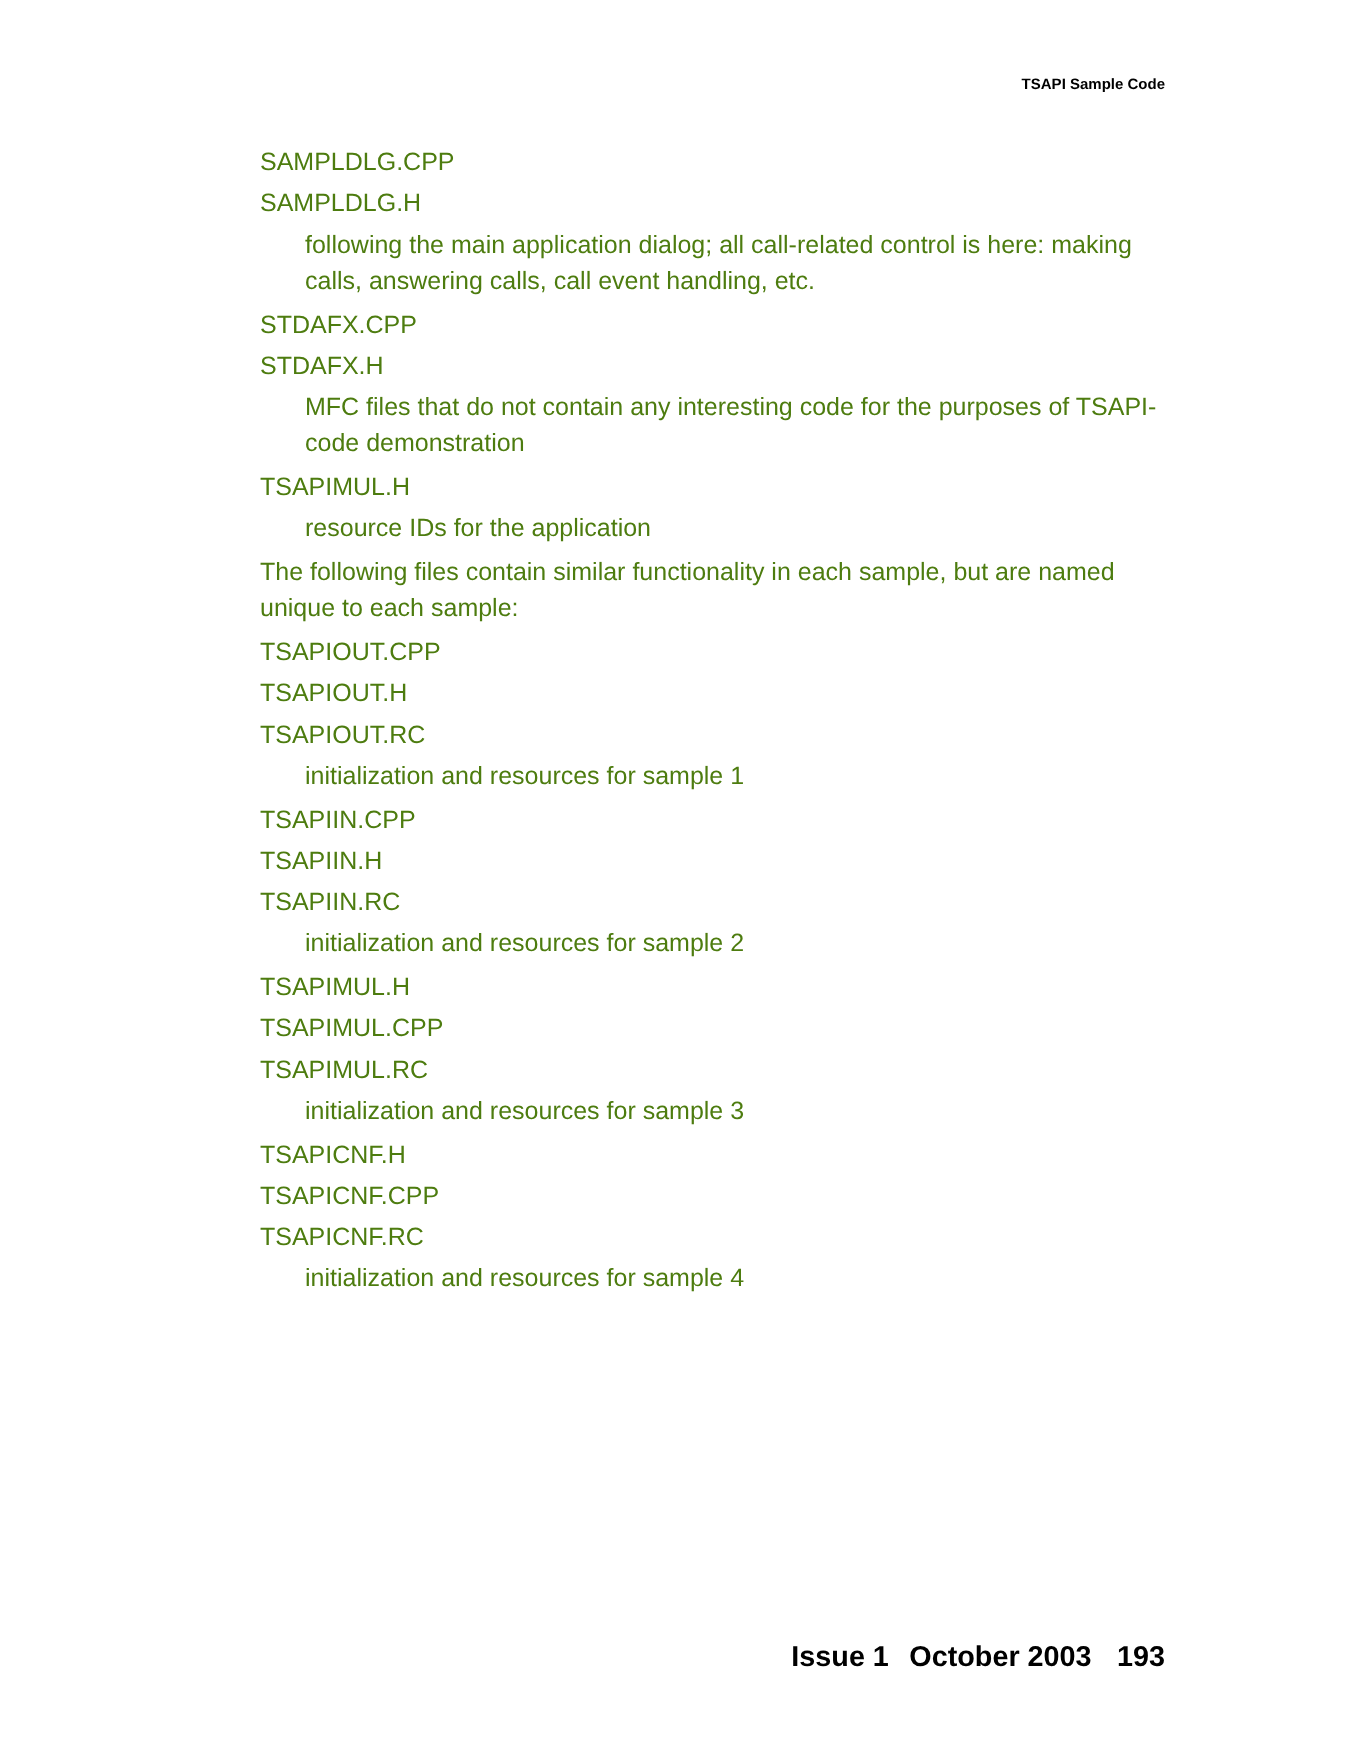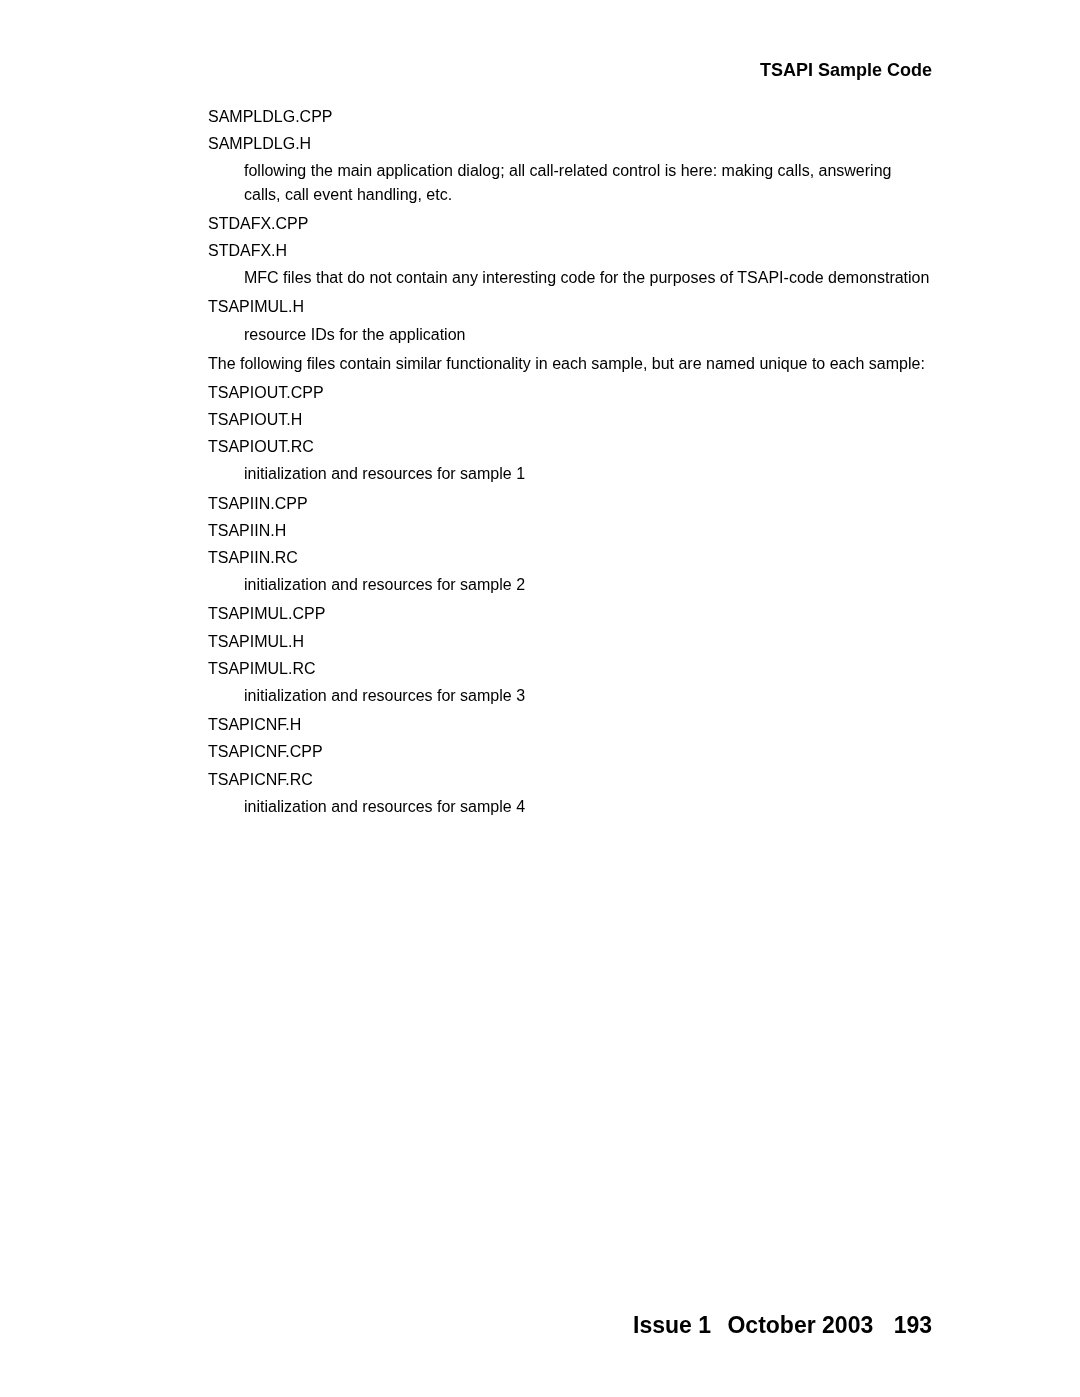--- a/index.html
+++ b/index.html
@@ -16,29 +16,29 @@
     }
     .page {
       width: 100%;
       height: 100%;
       padding: 60px 148px 60px 148px;
       position: relative;
     }
     .header {
       text-align: right;
       font-weight: bold;
-      font-size: 18px;
-      margin-bottom: 24px;
+      font-size: 12px;
+      margin-bottom: 42px;
       padding-right: 0;
     }
     .content {
       padding-left: 60px;
-      font-size: 16px;
+      font-size: 20px;
       line-height: 1.45;
-      color: #000000;
+      color: #4d7c0f;
     }
     .term {
       margin-top: 4px;
       margin-bottom: 4px;
     }
     .desc {
       padding-left: 36px;
       margin-bottom: 6px;
       margin-top: 2px;
     }
@@ -80,22 +80,22 @@
     <div class="desc">resource IDs for the application</div>
     <div class="para">The following files contain similar functionality in each sample, but are named unique to each sample:</div>
     <div class="term">TSAPIOUT.CPP</div>
     <div class="term">TSAPIOUT.H</div>
     <div class="term">TSAPIOUT.RC</div>
     <div class="desc">initialization and resources for sample 1</div>
     <div class="term">TSAPIIN.CPP</div>
     <div class="term">TSAPIIN.H</div>
     <div class="term">TSAPIIN.RC</div>
     <div class="desc">initialization and resources for sample 2</div>
+    <div class="term">TSAPIMUL.H</div>
     <div class="term">TSAPIMUL.CPP</div>
-    <div class="term">TSAPIMUL.H</div>
     <div class="term">TSAPIMUL.RC</div>
     <div class="desc">initialization and resources for sample 3</div>
     <div class="term">TSAPICNF.H</div>
     <div class="term">TSAPICNF.CPP</div>
     <div class="term">TSAPICNF.RC</div>
     <div class="desc">initialization and resources for sample 4</div>
   </div>
   <div class="footer">
     <span class="issue">Issue 1</span>
     <span class="date">October 2003</span>

